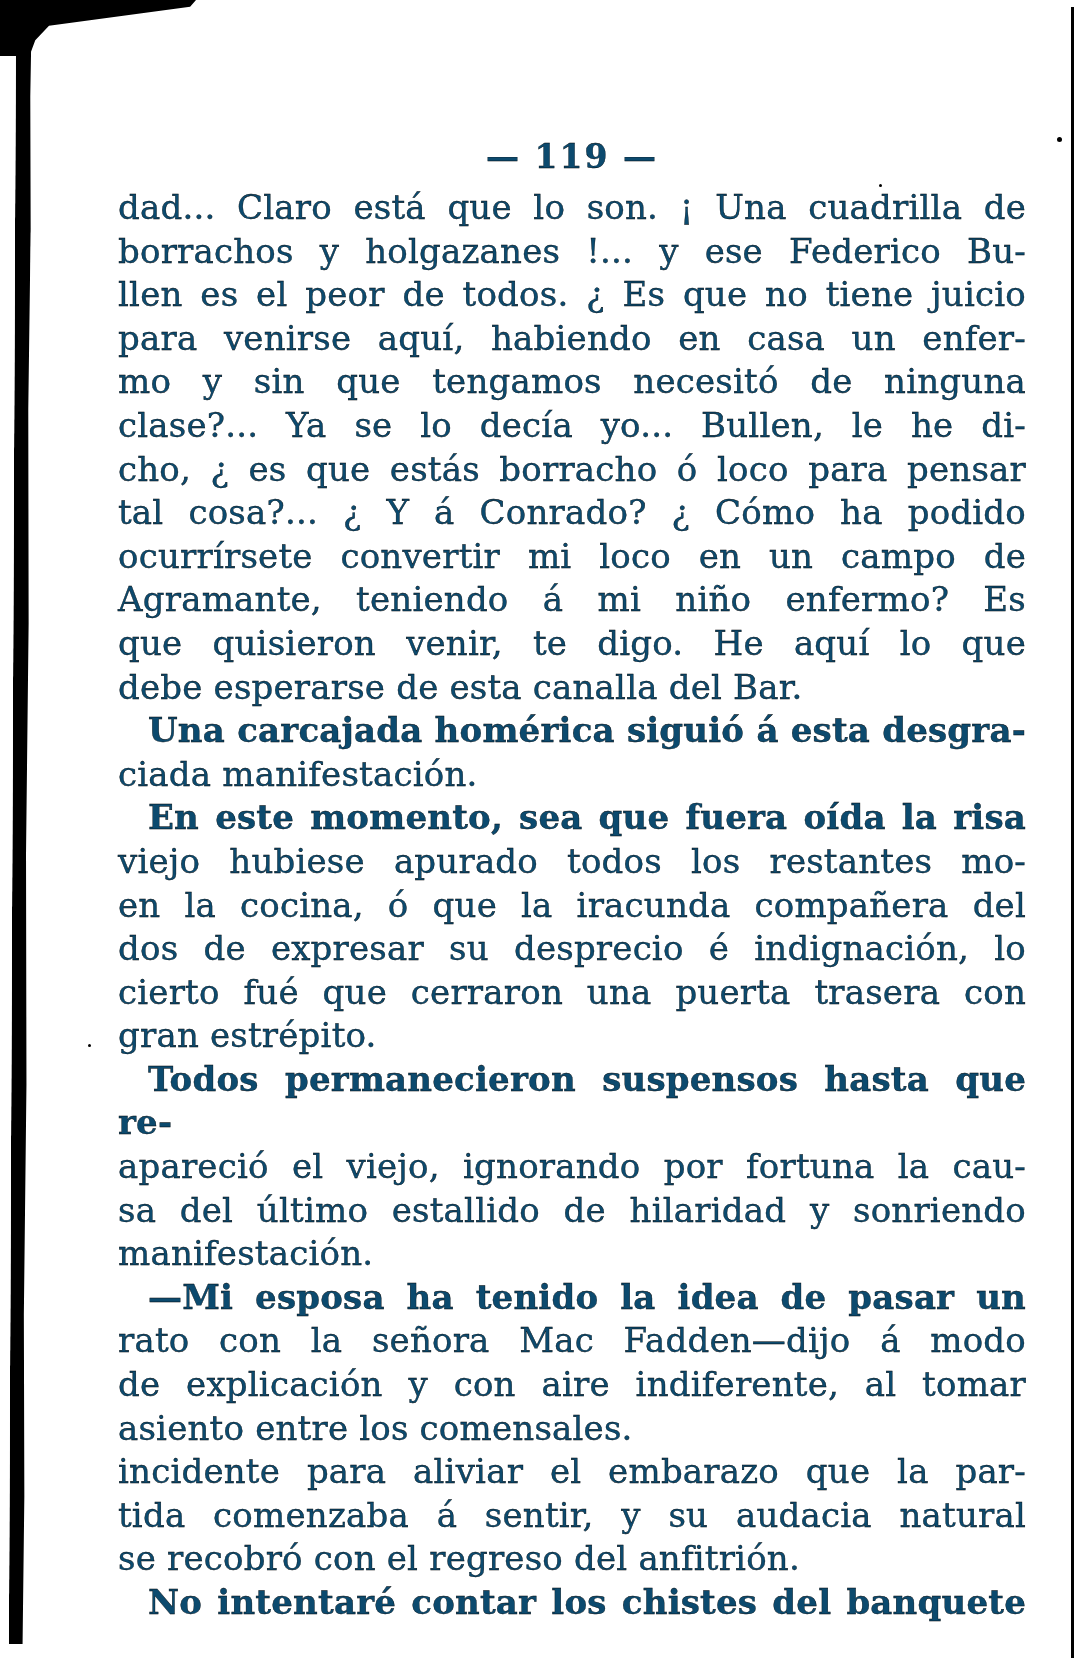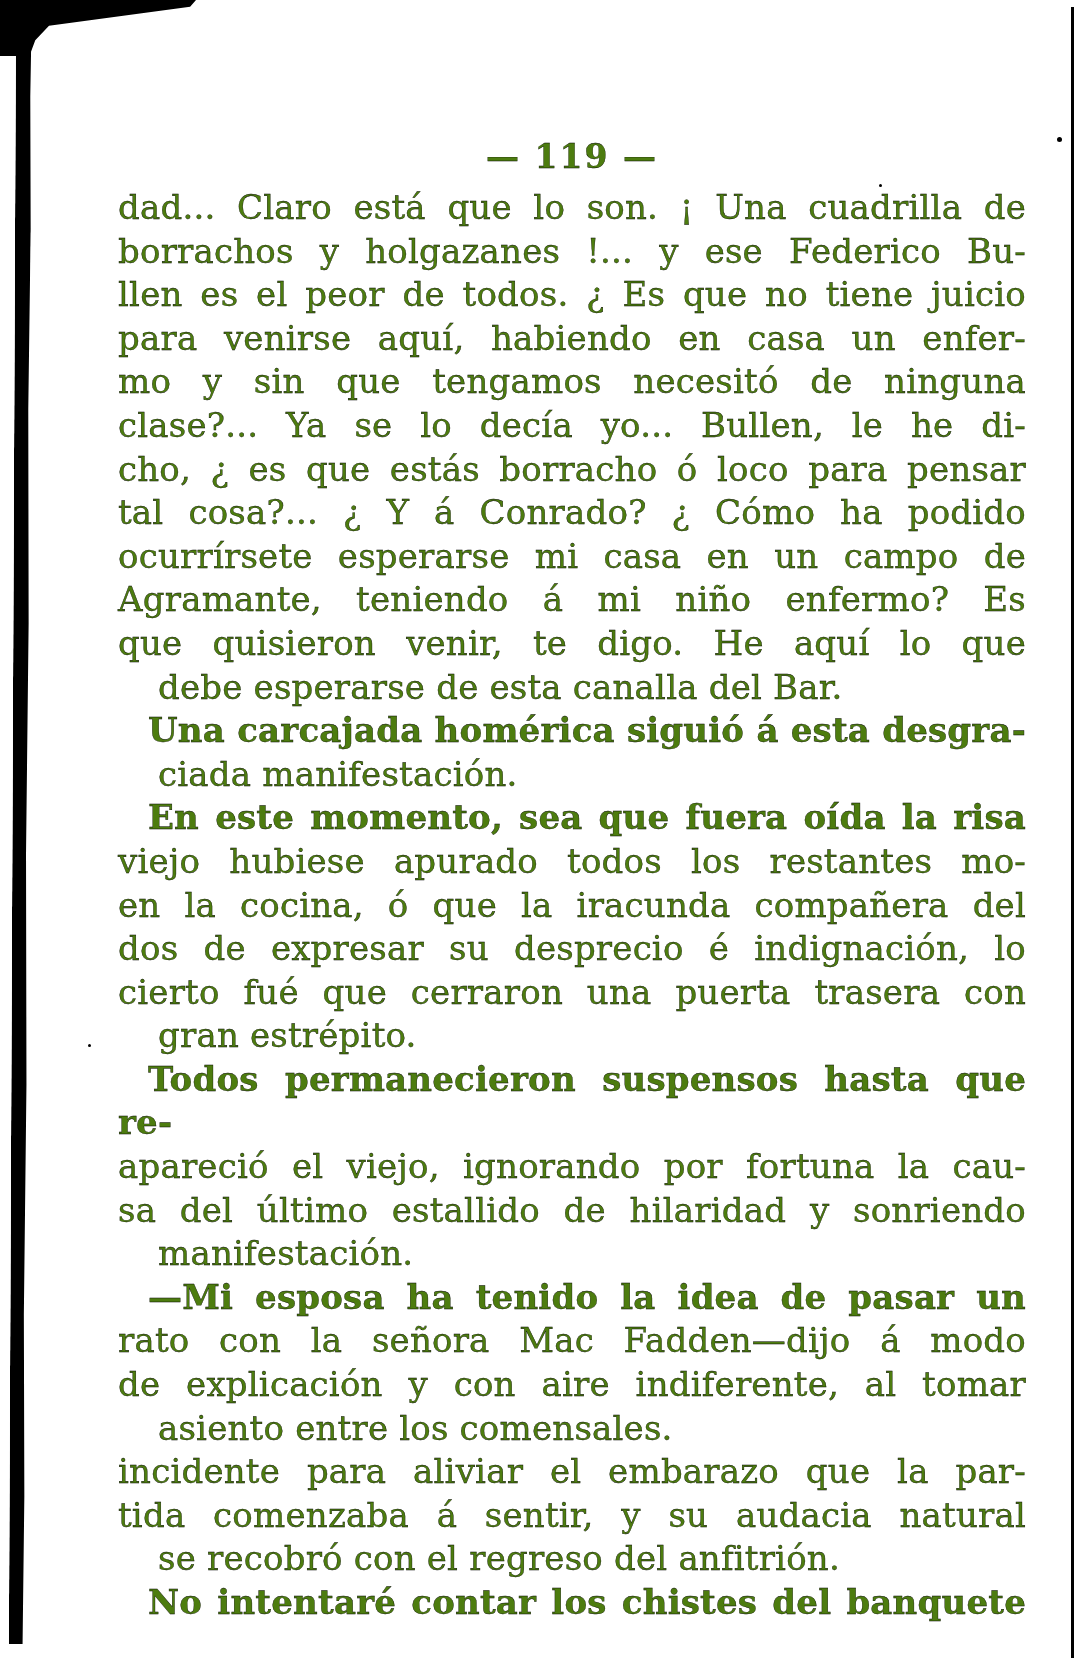--- a/index.html
+++ b/index.html
@@ -7,21 +7,21 @@
     padding: 0;
     background: #ffffff;
   }
   .page {
     position: relative;
     width: 1079px;
     height: 1658px;
     background: #ffffff;
     overflow: hidden;
     font-family: "DejaVu Serif", "Liberation Serif", serif;
-    color: #4d7c0f;
+    color: #0c4a6e;
   }
   
   .wedge {
     position: absolute;
     left: 0; top: 0;
     width: 196px; height: 56px;
     background: #000;
     clip-path: polygon(0 0, 100% 0, 97% 12%, 25% 46%, 18% 72%, 15% 100%, 0 100%);
   }
   .strip {
@@ -69,21 +69,20 @@
     letter-spacing: 0.2px;
     -webkit-text-stroke: 0.35px #000;
   }
   .line {
     text-align: justify;
     text-align-last: justify;
     white-space: normal;
   }
   .line.end {
     text-align-last: left;
-    margin-left: 40px;
   }
   .line.indent {
     text-indent: 30px;
     font-weight: bold;
   }
 </style>
 </head>
 <body>
 
 <div class="page">
@@ -99,21 +98,21 @@
     <div class="page-number">— 119 —</div>
     <div class="page-body">
         <div class="line">dad... Claro está que lo son. ¡ Una cuadrilla de</div>
         <div class="line">borrachos y holgazanes !... y ese Federico Bu-</div>
         <div class="line">llen es el peor de todos. ¿ Es que no tiene juicio</div>
         <div class="line">para venirse aquí, habiendo en casa un enfer-</div>
         <div class="line">mo y sin que tengamos necesitó de ninguna</div>
         <div class="line">clase?... Ya se lo decía yo... Bullen, le he di-</div>
         <div class="line">cho, ¿ es que estás borracho ó loco para pensar</div>
         <div class="line">tal cosa?... ¿ Y á Conrado? ¿ Cómo ha podido</div>
-        <div class="line">ocurrírsete esperarse mi casa en un campo de</div>
+        <div class="line">ocurrírsete convertir mi loco en un campo de</div>
         <div class="line">Agramante, teniendo á mi niño enfermo? Es</div>
         <div class="line">que quisieron venir, te digo. He aquí lo que</div>
         <div class="line end">debe esperarse de esta canalla del Bar.</div>
         <div class="line indent">Una carcajada homérica siguió á esta desgra-</div>
         <div class="line end">ciada manifestación.</div>
         <div class="line indent">En este momento, sea que fuera oída la risa</div>
         <div class="line">viejo hubiese apurado todos los restantes mo-</div>
         <div class="line">en la cocina, ó que la iracunda compañera del</div>
         <div class="line">dos de expresar su desprecio é indignación, lo</div>
         <div class="line">cierto fué que cerraron una puerta trasera con</div>

